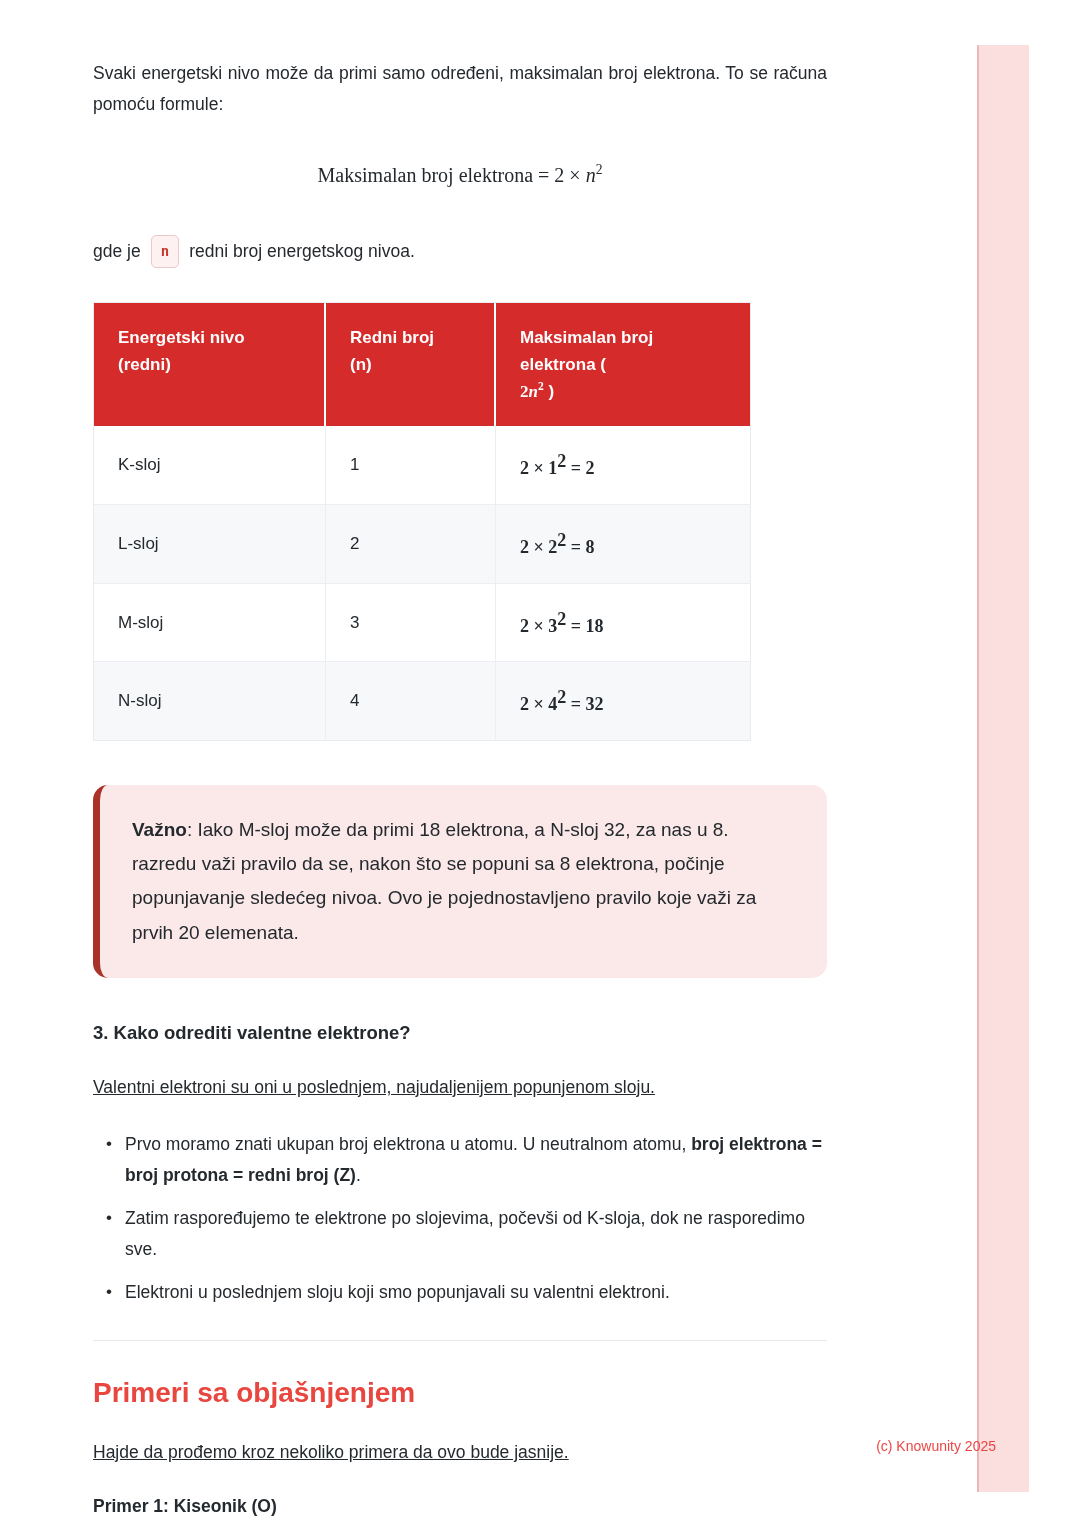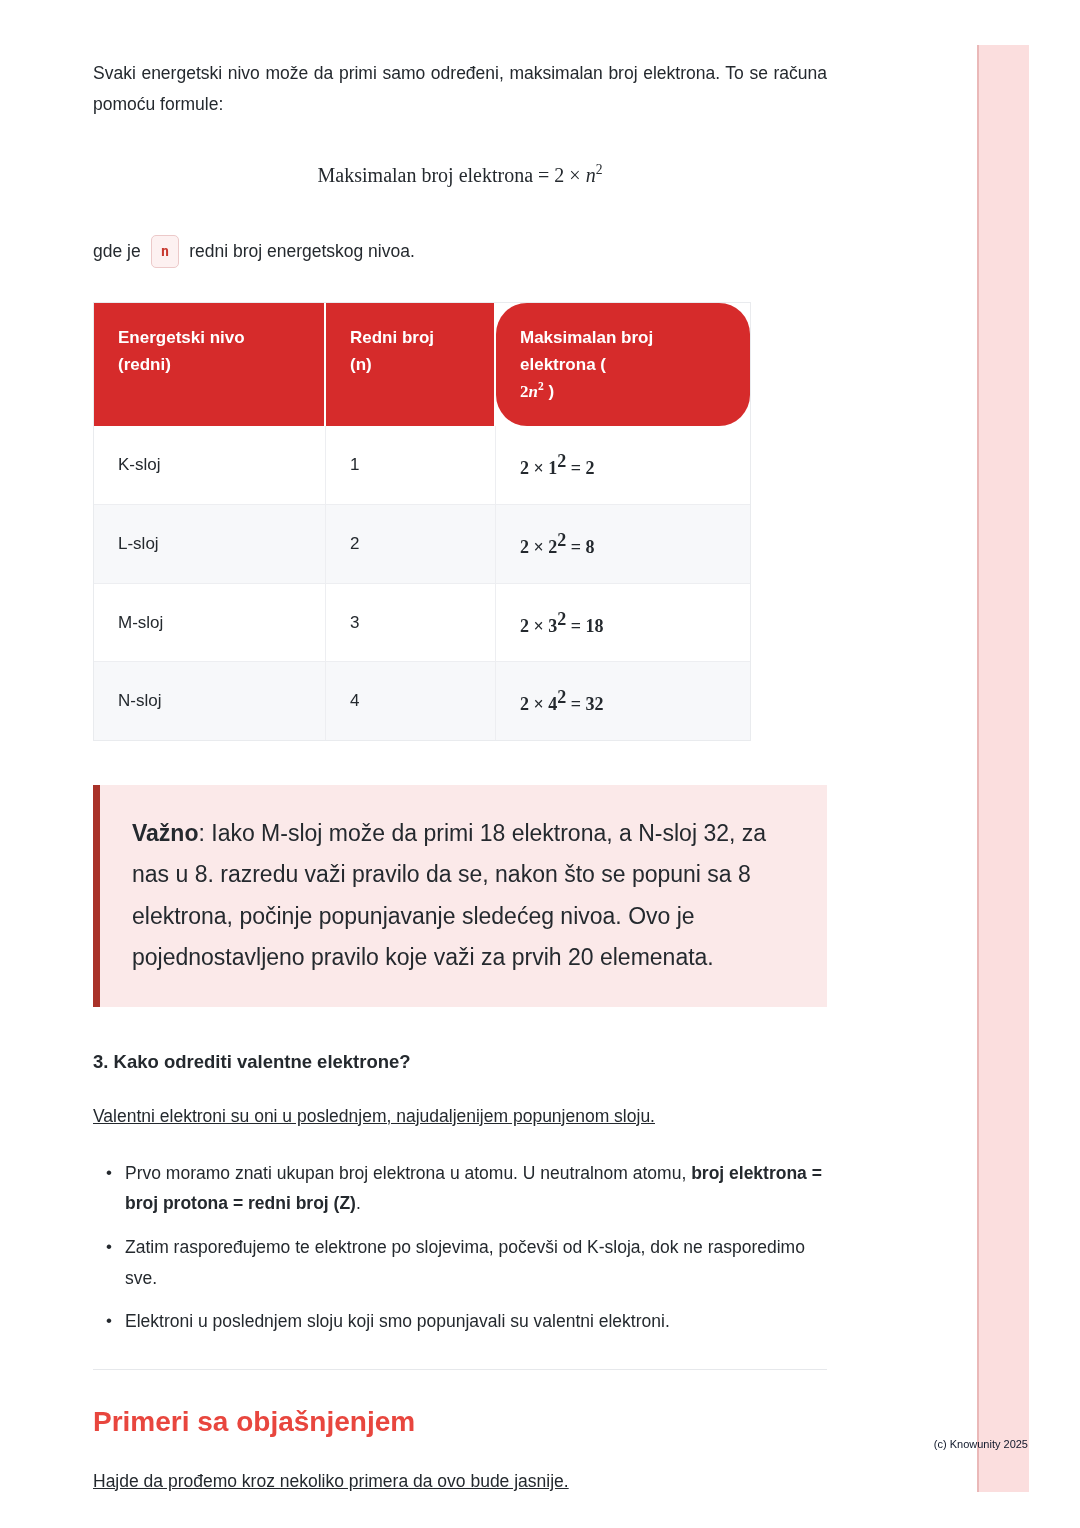--- a/index.html
+++ b/index.html
@@ -50,40 +50,40 @@
   .data-table thead th {
     background:#d62b2b;
     color:#ffffff;
     font-weight:bold;
     text-align:left;
     vertical-align:top;
     padding:21px 24px;
     line-height:1.6;
     border-right:2px solid #ffffff;
   }
-  .data-table thead th:last-child { border-right:none;border-radius:31px; }
+  .data-table thead th:last-child { border-right:none; }
   .data-table tbody td {
     padding:25px 24px;
     background:#ffffff;
     border-bottom:1px solid #edeef1;
     border-right:1px solid #edeef1;
     vertical-align:middle;
   }
   .data-table tbody td:last-child { border-right:none; }
   .data-table tbody tr:last-child td { border-bottom:none; }
   .data-table tbody tr:nth-child(even) td { background:#f7f8fa; }
   .math { font-family:"Liberation Serif", serif; font-size:18px;font-weight:bold; }
 
   .callout {
     margin-top:44px;
     background:#fbe9e9;
     border-left:7px solid #a93229;
-    border-radius:0;
+    border-radius:15px;
     padding:28px 34px 28px 32px;
-    font-size:23px;
+    font-size:19px;
     line-height:1.8;
   }
 
   .section-heading { font-size:18.5px; font-weight:bold; margin-top:44px; }
   .after-heading { margin-top:28px;text-decoration:underline; }
 
   .bullets { list-style:none; margin-top:26px; }
   .bullets li { display:flex; margin-bottom:13px; font-size:17.5px; line-height:1.75; }
   .bullets .marker { flex:0 0 auto; width:32px; padding-left:13px; font-size:17px; }
   .bullets .li-text { flex:1 1 auto; }
@@ -96,23 +96,23 @@
   .side-strip {
     position:absolute;
     left:977px; top:45px;
     width:52px; height:1447px;
     background:#fbdede;
     border-left:2px solid #eab8b8;
     z-index:1;
   }
   .footer-credit {
     position:absolute;
-    top:1438px; right:52px;
-    font-size:11px;
-    color:#0f172a;
+    top:1438px; right:84px;
+    font-size:14px;
+    color:#ef4444;
     z-index:2;
   }
 </style>
 </head>
 <body>
 
 <div class="side-strip"></div>
 
 <div class="content">
 

